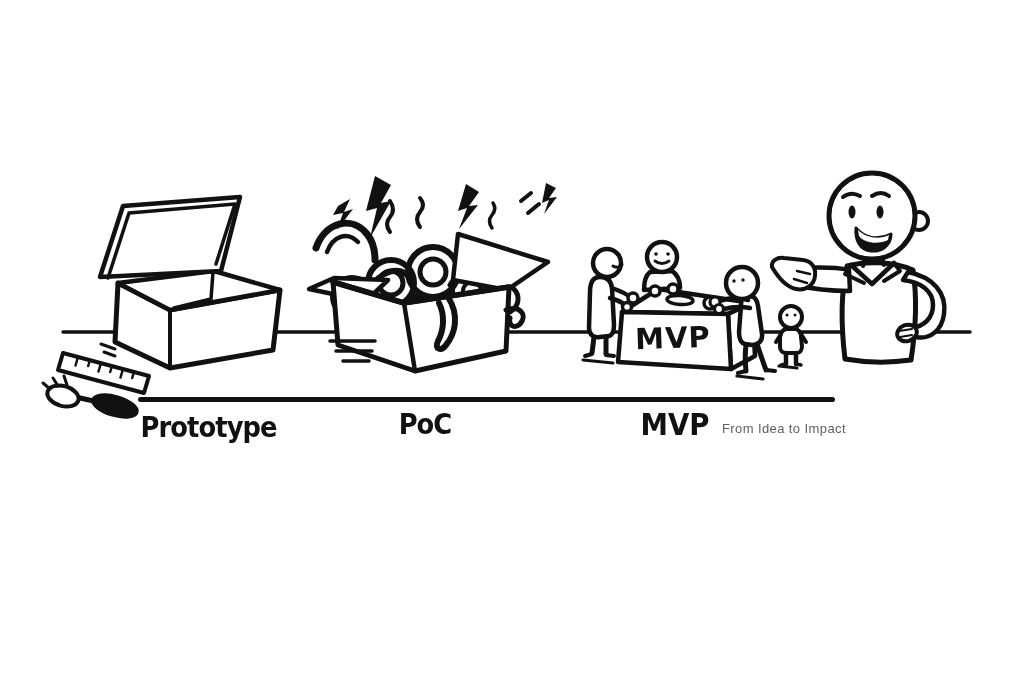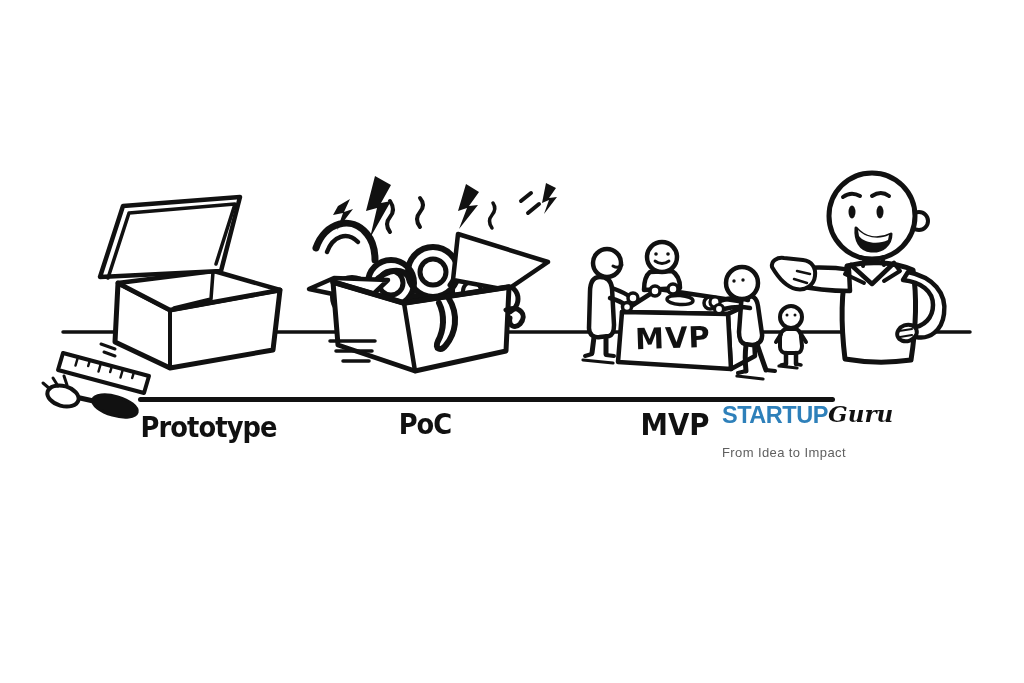--- a/index.html
+++ b/index.html
@@ -188,20 +188,16 @@
     </g>
   </svg>
 
   <div class="divider"></div>
 
   <div class="stage-label label-prototype">Prototype</div>
   <div class="stage-label label-poc">PoC</div>
   <div class="stage-label label-mvp">MVP</div>
 
   <div class="logo">
-    <div class="logo-row">
-      <span class="logo-name">STARTUP</span>
-      <span class="logo-suffix">Guru</span>
-    </div>
     <div class="logo-tagline">From Idea to Impact</div>
   </div>
 
 </div>
 
 </body></html>

